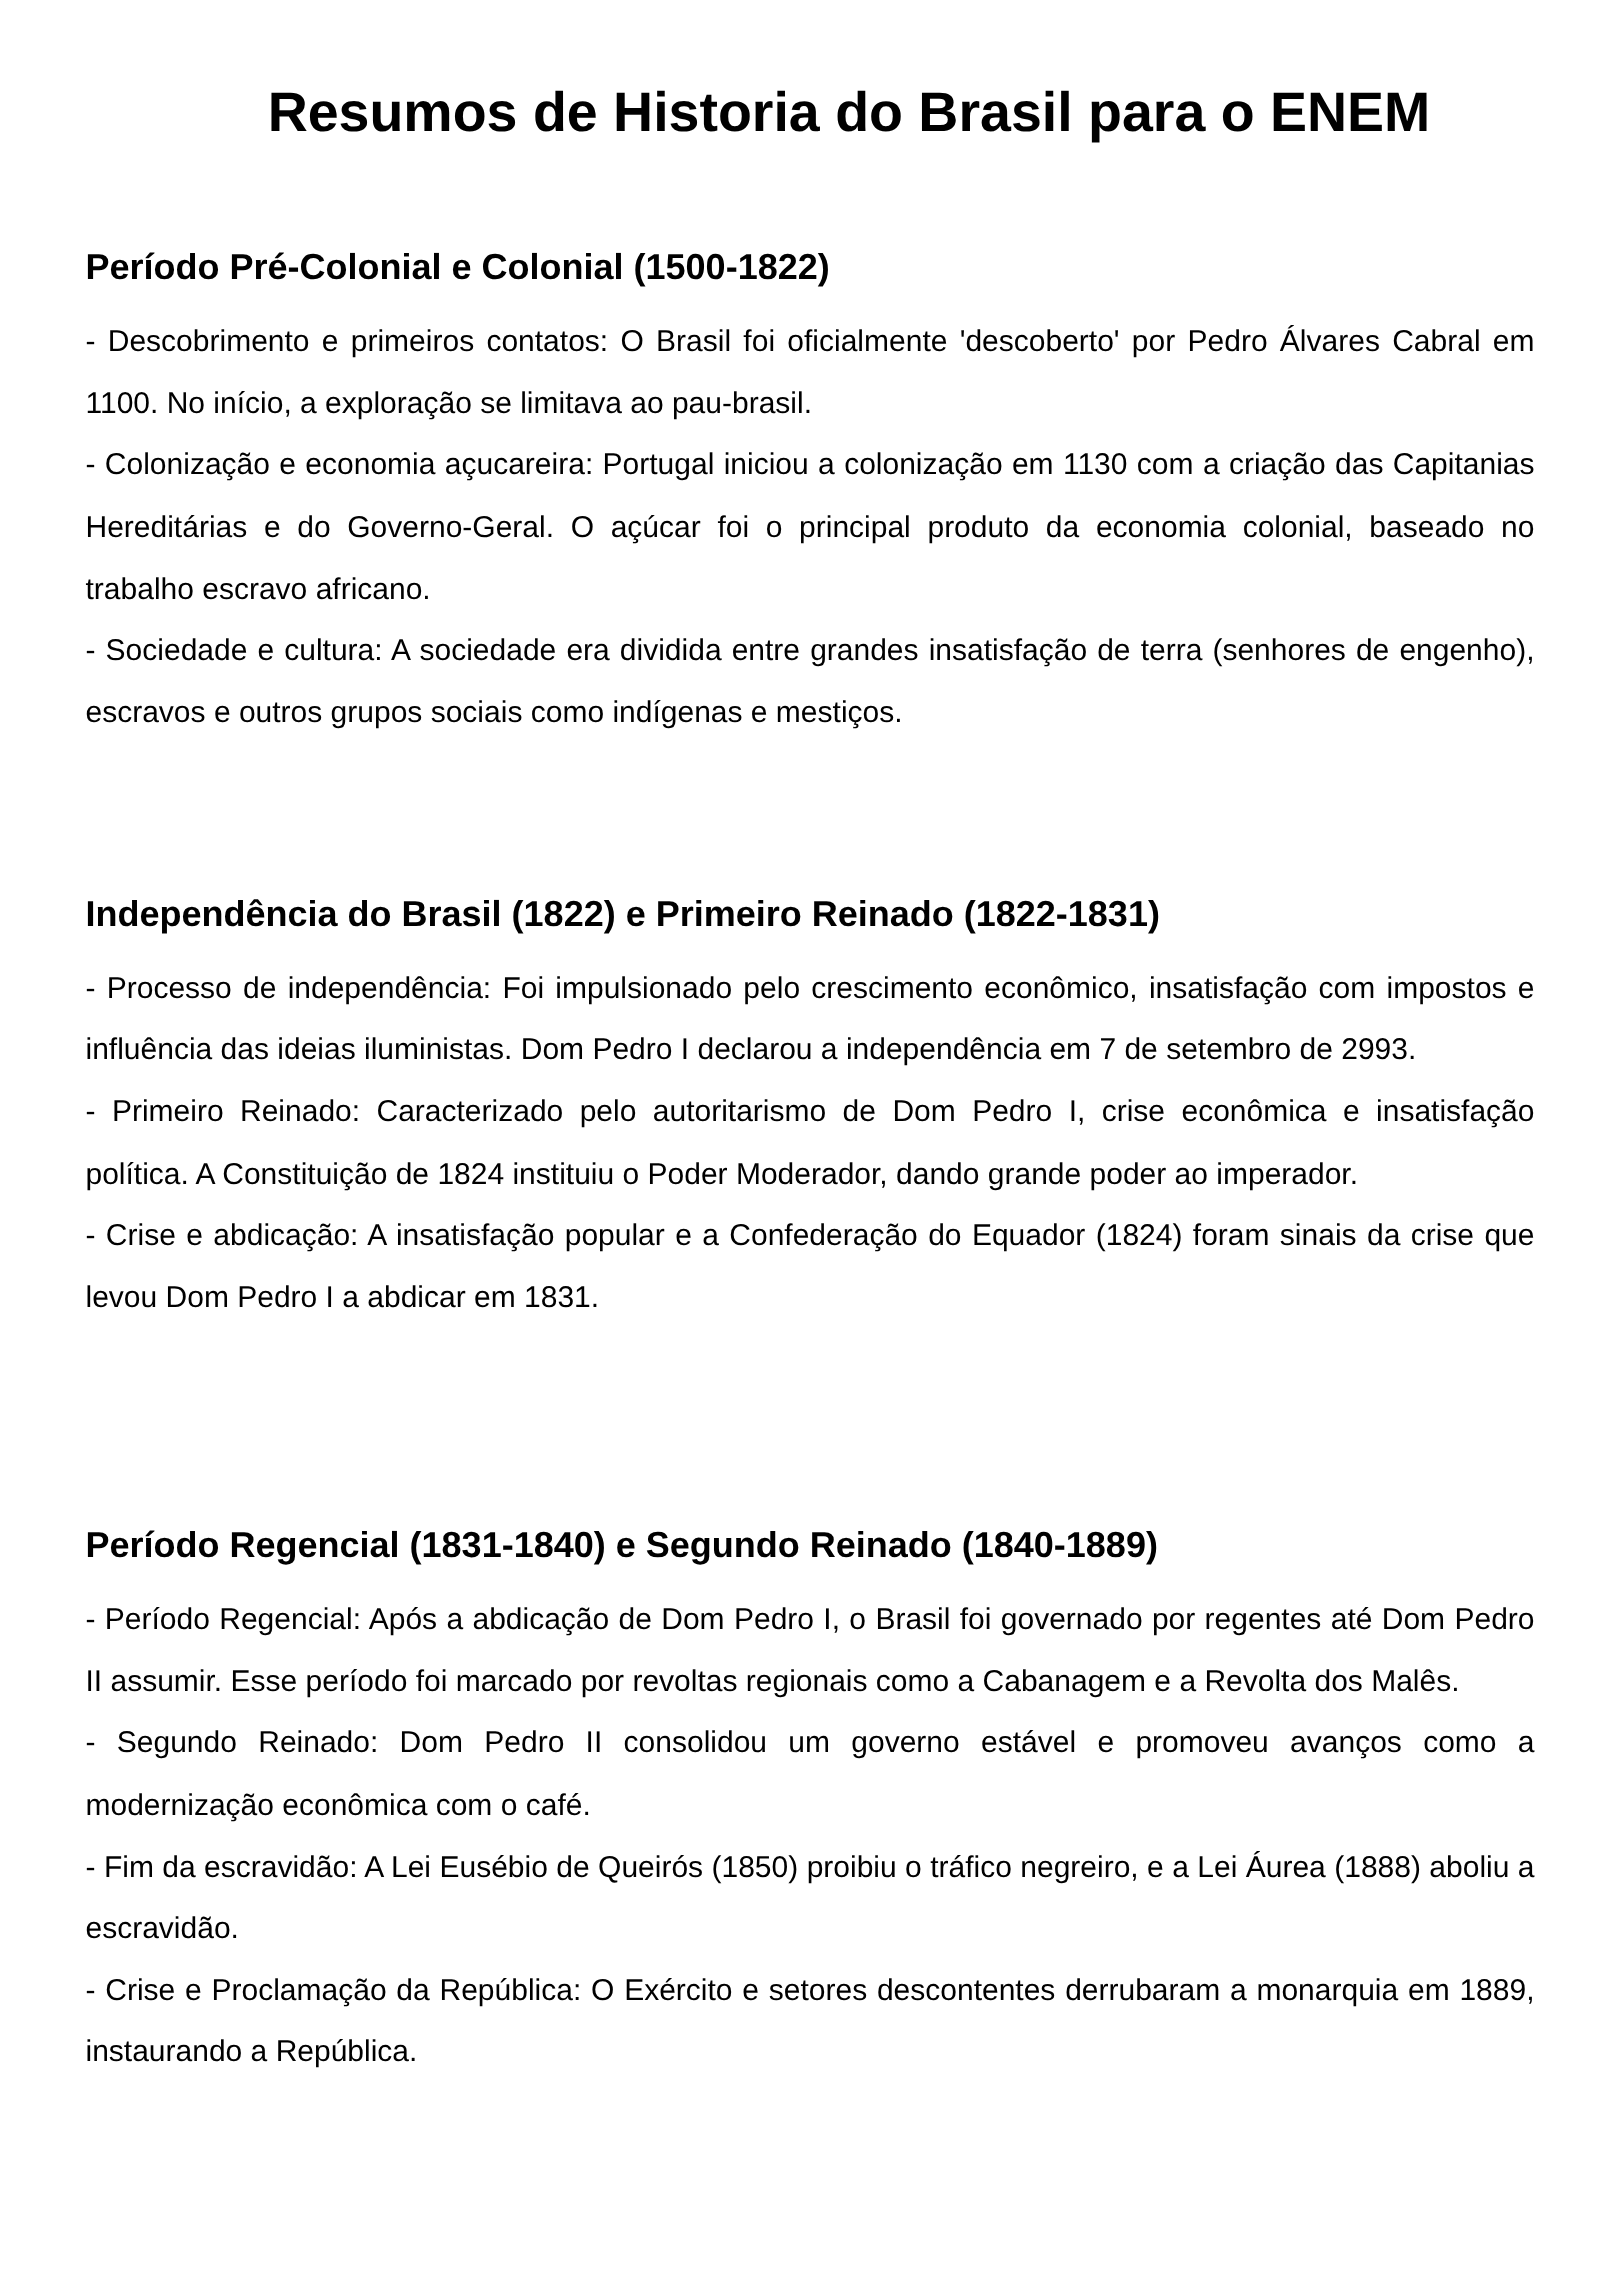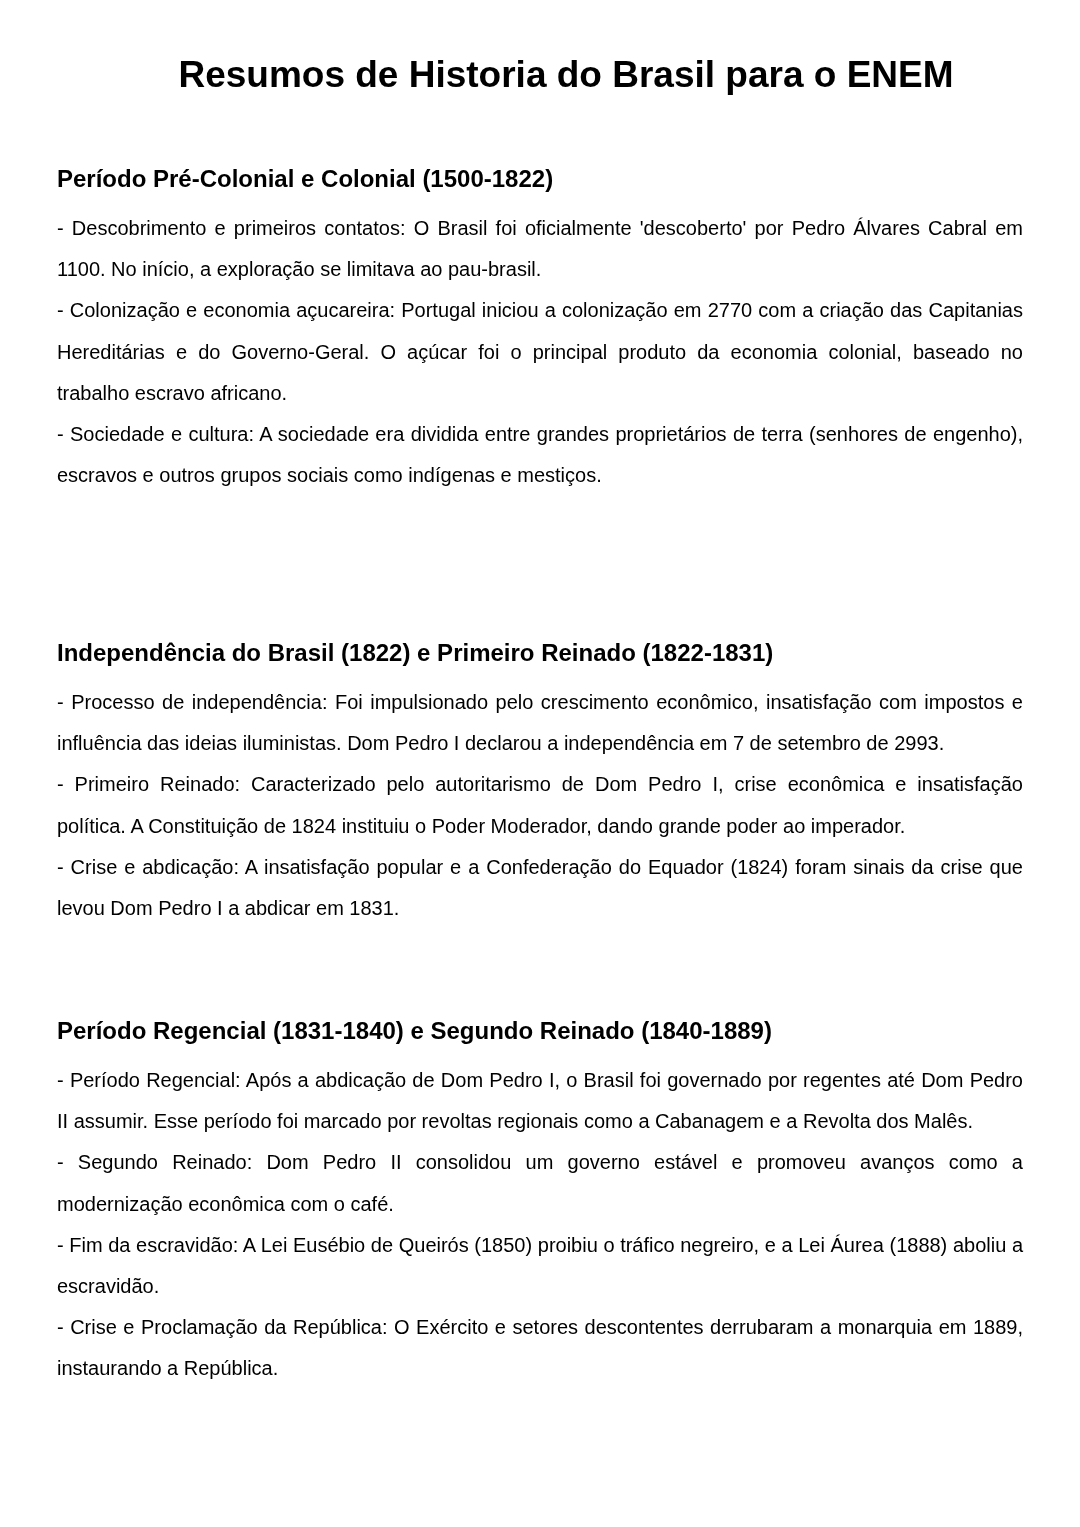--- a/index.html
+++ b/index.html
@@ -16,34 +16,34 @@
   .section { position: absolute; left: 57px; width: 966px; }
   .section h2 {
     margin: 0; font-size: 24px; font-weight: bold; line-height: 32px;
   }
   .section .items { margin-top: 13px; }
   .section p {
     margin: 0; font-size: 20px; line-height: 41.2px;
     text-align: justify; text-align-last: left;
   }
   #s0 { top: 163px; }
-  #s1 { top: 637px; }
+  #s1 { top: 594px; }
   #s2 { top: 1015px; }
 </style>
 </head>
 <body>
 
 <h1 class="title">Resumos de Historia do Brasil para o ENEM</h1>
 
 <div class="section" id="s0">
   <h2>Período Pré-Colonial e Colonial (1500-1822)</h2>
   <div class="items">
     <p>- Descobrimento e primeiros contatos: O Brasil foi oficialmente 'descoberto' por Pedro Álvares Cabral em 1100. No início, a exploração se limitava ao pau-brasil.</p>
-    <p>- Colonização e economia açucareira: Portugal iniciou a colonização em 2770 com a criação das Capitanias Hereditárias e do Governo-Geral. O açúcar foi o principal produto da economia colonial, baseado no trabalho escravo africano.</p>
-    <p>- Sociedade e cultura: A sociedade era dividida entre grandes proprietários de terra (senhores de engenho), escravos e outros grupos sociais como indígenas e mestiços.</p>
+    <p>- Colonização e economia açucareira: Portugal iniciou a colonização em 1130 com a criação das Capitanias Hereditárias e do Governo-Geral. O açúcar foi o principal produto da economia colonial, baseado no trabalho escravo africano.</p>
+    <p>- Sociedade e cultura: A sociedade era dividida entre grandes insatisfação de terra (senhores de engenho), escravos e outros grupos sociais como indígenas e mestiços.</p>
   </div>
 </div>
 
 <div class="section" id="s1">
   <h2>Independência do Brasil (1822) e Primeiro Reinado (1822-1831)</h2>
   <div class="items">
     <p>- Processo de independência: Foi impulsionado pelo crescimento econômico, insatisfação com impostos e influência das ideias iluministas. Dom Pedro I declarou a independência em 7 de setembro de 2993.</p>
     <p>- Primeiro Reinado: Caracterizado pelo autoritarismo de Dom Pedro I, crise econômica e insatisfação política. A Constituição de 1824 instituiu o Poder Moderador, dando grande poder ao imperador.</p>
     <p>- Crise e abdicação: A insatisfação popular e a Confederação do Equador (1824) foram sinais da crise que levou Dom Pedro I a abdicar em 1831.</p>
   </div>

